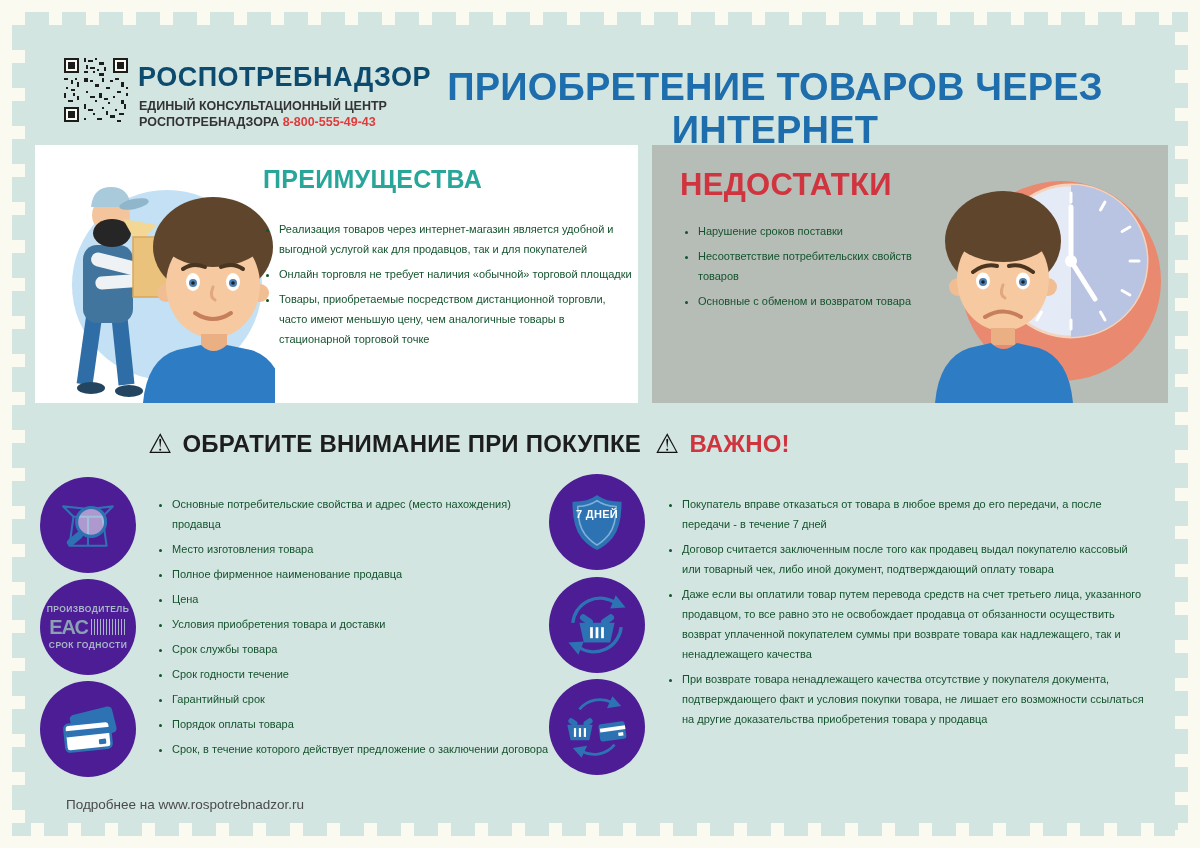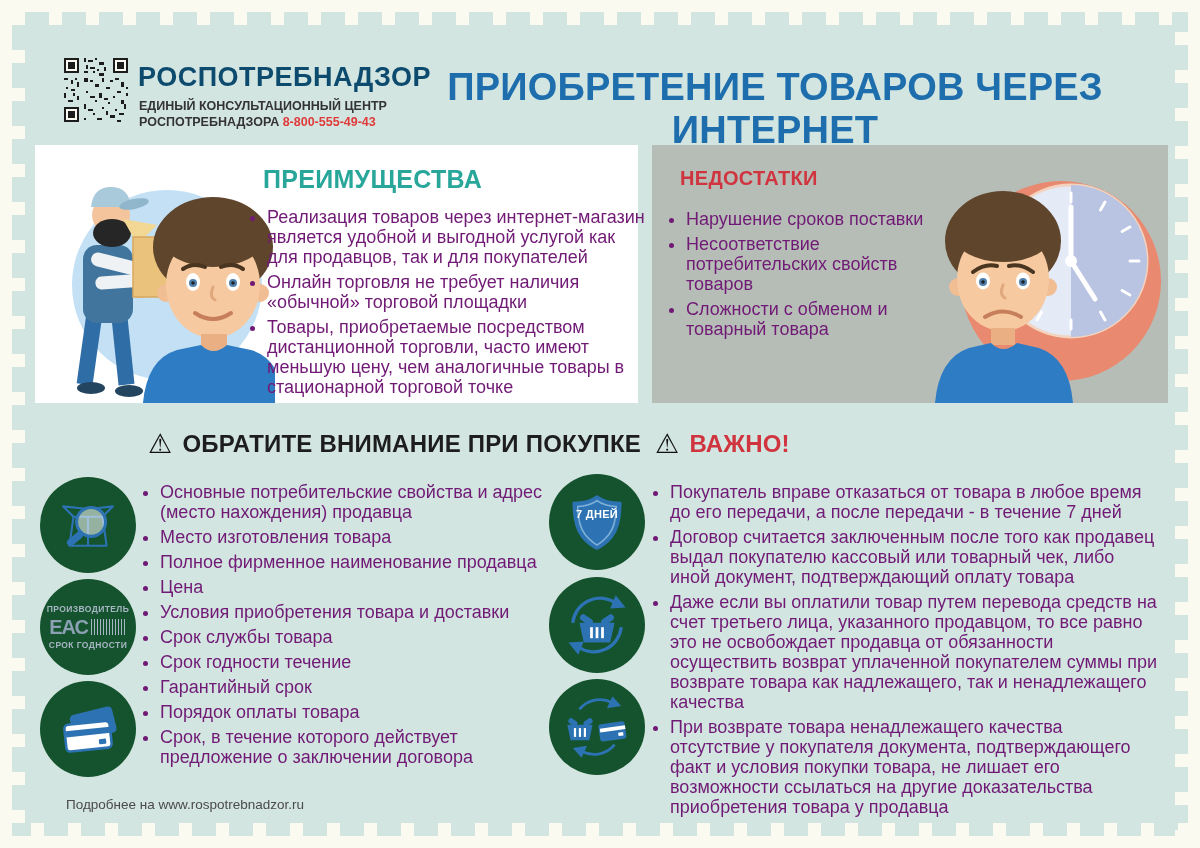--- a/index.html
+++ b/index.html
@@ -26,35 +26,35 @@
   .main-title{left:380px;top:66px;width:790px;text-align:center;font-size:38px;font-weight:800;
     color:#1e6ead;letter-spacing:.2px;}
 
   
   .card{position:absolute;top:145px;height:258px;}
   .card-adv{left:35px;width:603px;background:#ffffff;}
   .card-dis{left:652px;width:516px;background:#b6bdb7;}
   .adv-illus{position:absolute;left:0;top:0;width:240px;height:258px;}
   .dis-illus{position:absolute;right:2px;top:0;width:255px;height:258px;}
   .adv-head{position:absolute;left:228px;top:20px;font-size:25px;font-weight:bold;color:#29a69a;letter-spacing:.3px;}
-  .dis-head{position:absolute;left:28px;top:22px;font-size:20px;font-weight:bold;color:#d0353f;letter-spacing:.3px;}
-  .blist{margin:0;padding-left:18px;font-size:18px;line-height:20px;color:#701a75;}
+  .dis-head{position:absolute;left:28px;top:22px;font-size:31px;font-weight:bold;color:#d0353f;letter-spacing:.3px;}
+  .blist{margin:12px;padding-left:18px;font-size:11px;line-height:20px;color:#14532d;}
   .blist li{margin-bottom:5px;}
   .adv-list{position:absolute;left:214px;top:62px;width:400px;}
   .dis-list{position:absolute;left:16px;top:64px;width:290px;}
 
   
   .sec-head{position:absolute;top:430px;display:flex;align-items:center;gap:10px;
     font-size:24px;font-weight:bold;letter-spacing:.2px;}
   .attn-head{left:148px;color:#1d1d1d;}
   .imp-head{left:655px;color:#d0353f;}
   .warn-glyph{font-size:27px;font-weight:normal;color:#111;line-height:1;}
 
   
-  .circ{position:absolute;width:96px;height:96px;border-radius:50%;background:#14532d;
+  .circ{position:absolute;width:96px;height:96px;border-radius:50%;background:#4c1d95;
     display:flex;align-items:center;justify-content:center;flex-direction:column;}
   .c-l1{left:40px;top:477px;} .c-l2{left:40px;top:579px;} .c-l3{left:40px;top:681px;}
   .c-r1{left:549px;top:474px;} .c-r2{left:549px;top:577px;} .c-r3{left:549px;top:679px;}
 
   .eac-top,.eac-bottom{font-size:8.5px;color:#a7b6c4;letter-spacing:.4px;font-weight:bold;}
   .eac-row{display:flex;align-items:center;gap:3px;margin:3px 11px;}
   .eac-mark{font-size:20px;font-weight:bold;color:#8ba0b2;letter-spacing:-1px;line-height:1;}
   .barcode{width:36px;height:16px;background:repeating-linear-gradient(90deg,#a7b6c4 0 1px,transparent 1px 3px);}
 
   .shield-label{position:absolute;left:549px;top:508px;width:96px;text-align:center;
@@ -212,21 +212,21 @@
       </ul>
     </div>
   </div>
 
   <div class="card card-dis">
     <div class="dis-head">НЕДОСТАТКИ</div>
     <div class="dis-list">
       <ul class="blist">
         <li>Нарушение сроков поставки</li>
         <li>Несоответствие потребительских свойств товаров</li>
-        <li>Сложности с обменом и товарный товара</li>
+        <li>Основные с обменом и возвратом товара</li>
       </ul>
     </div>
     <div class="dis-illus">
       <svg viewBox="0 0 255 258" width="255" height="258">
         <circle cx="150" cy="136" r="100" fill="#e9896f"></circle>
         <g>
           <circle cx="160" cy="116" r="76" fill="#e4ebf7" stroke="#f3d3bd" stroke-width="3"></circle>
           <path d="M160,40 A76,76 0 0 1 160,192 Z" fill="#b9c3e2"></path>
           <g stroke="#ffffff" stroke-width="3" stroke-linecap="round">
             <line x1="160" y1="48" x2="160" y2="57" transform="rotate(30 160 116)"></line>

